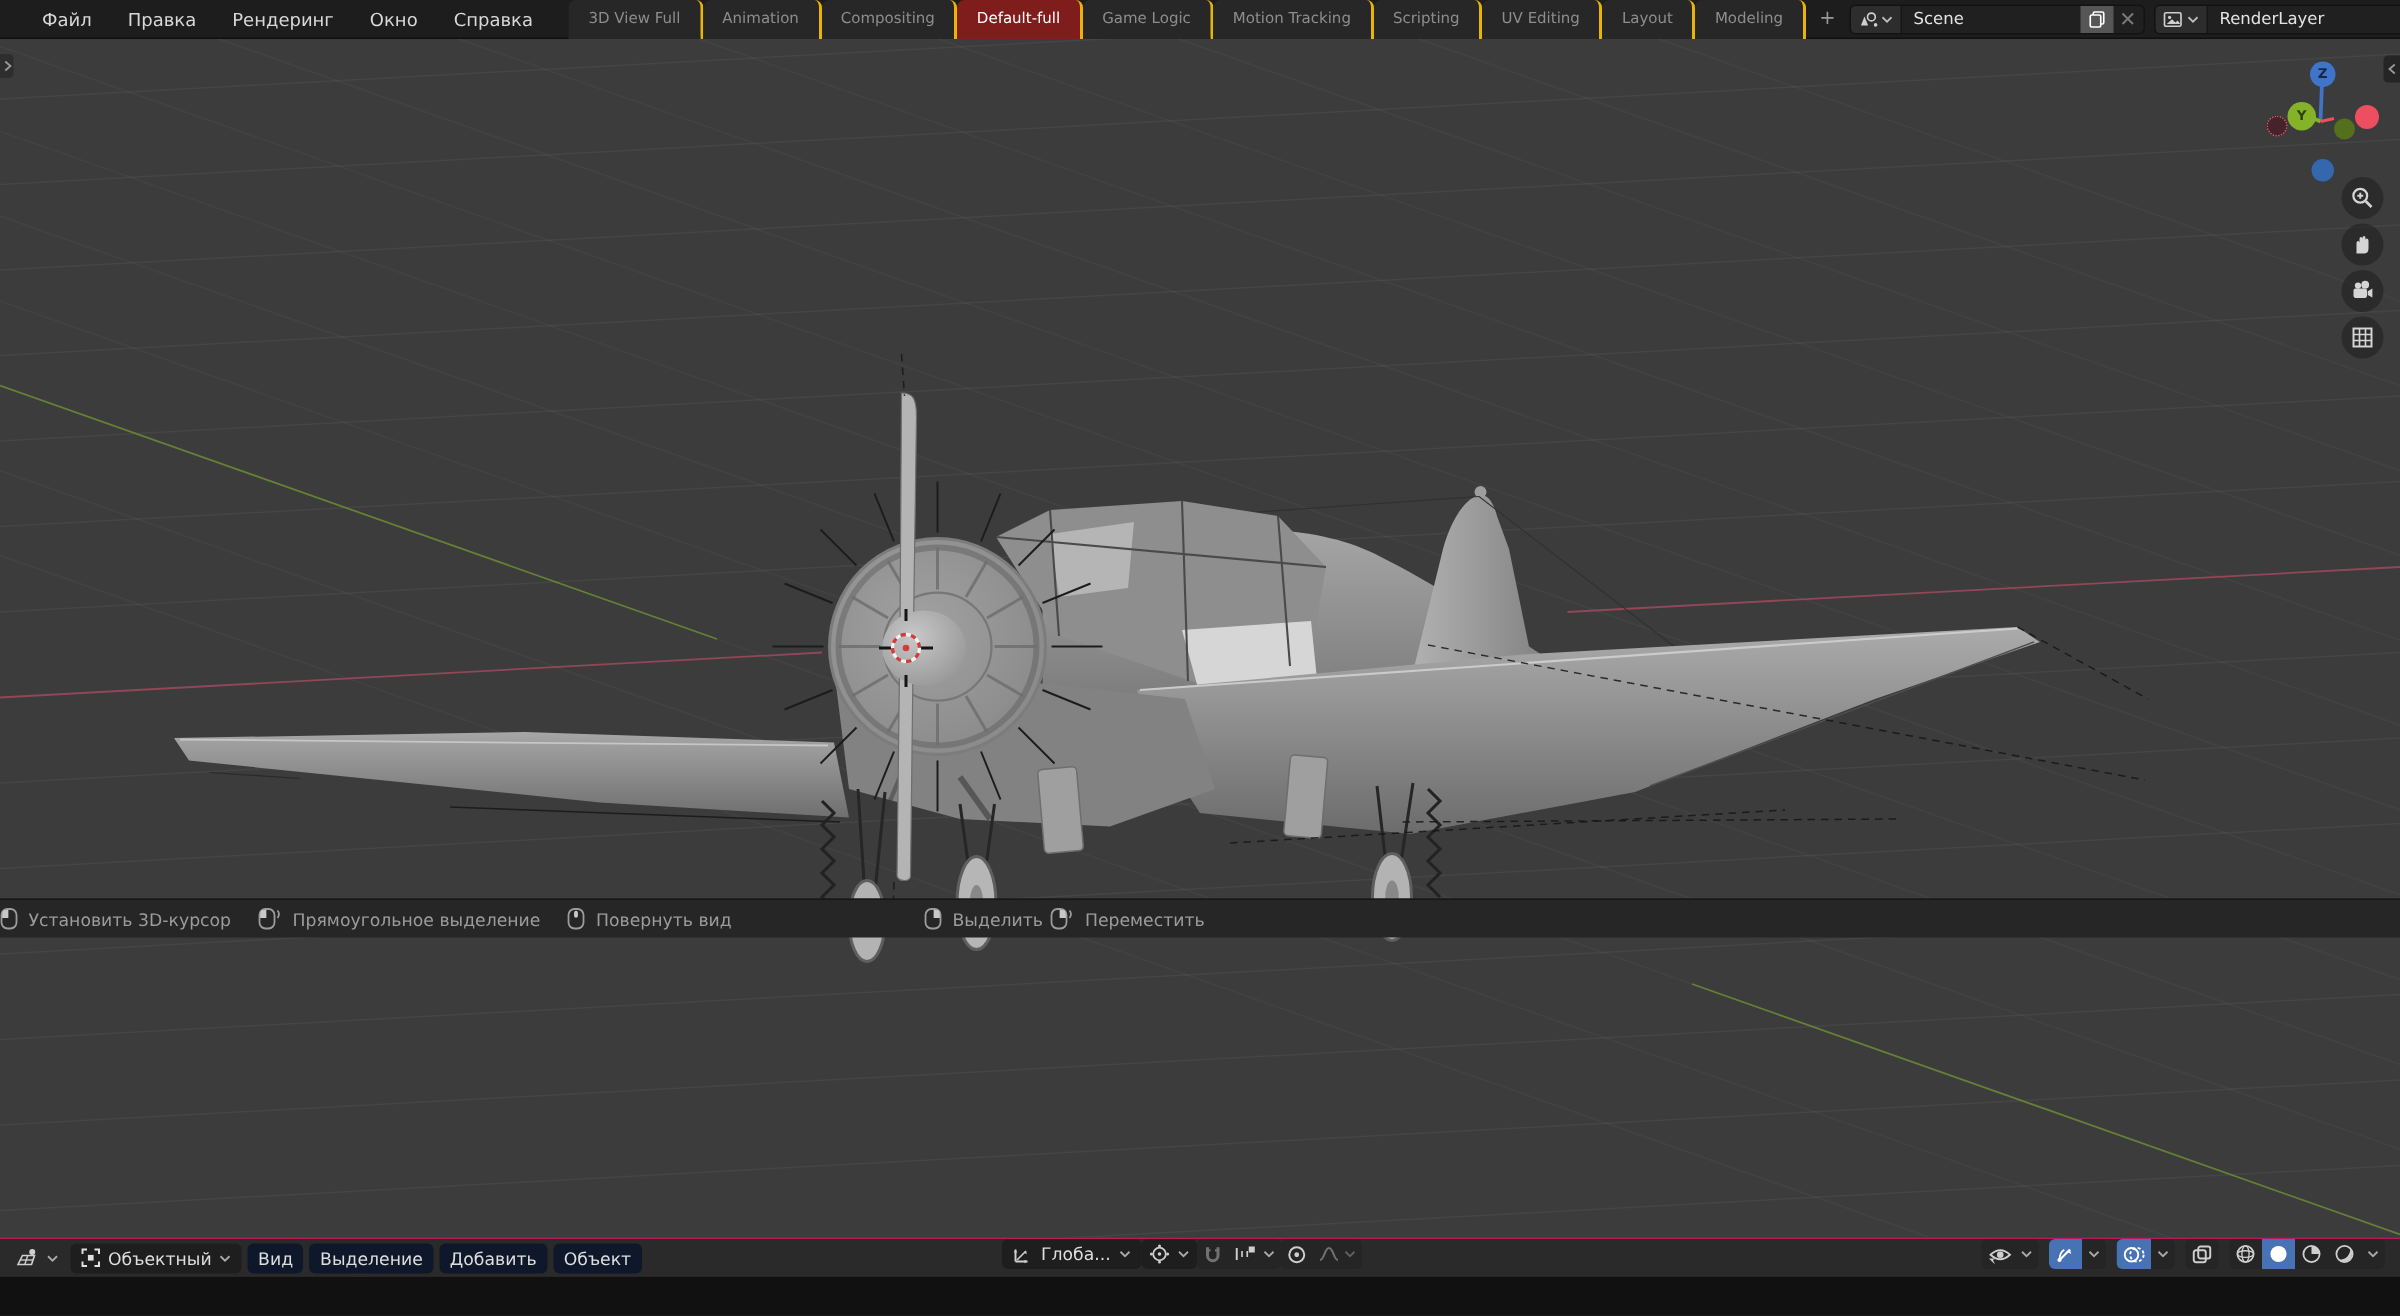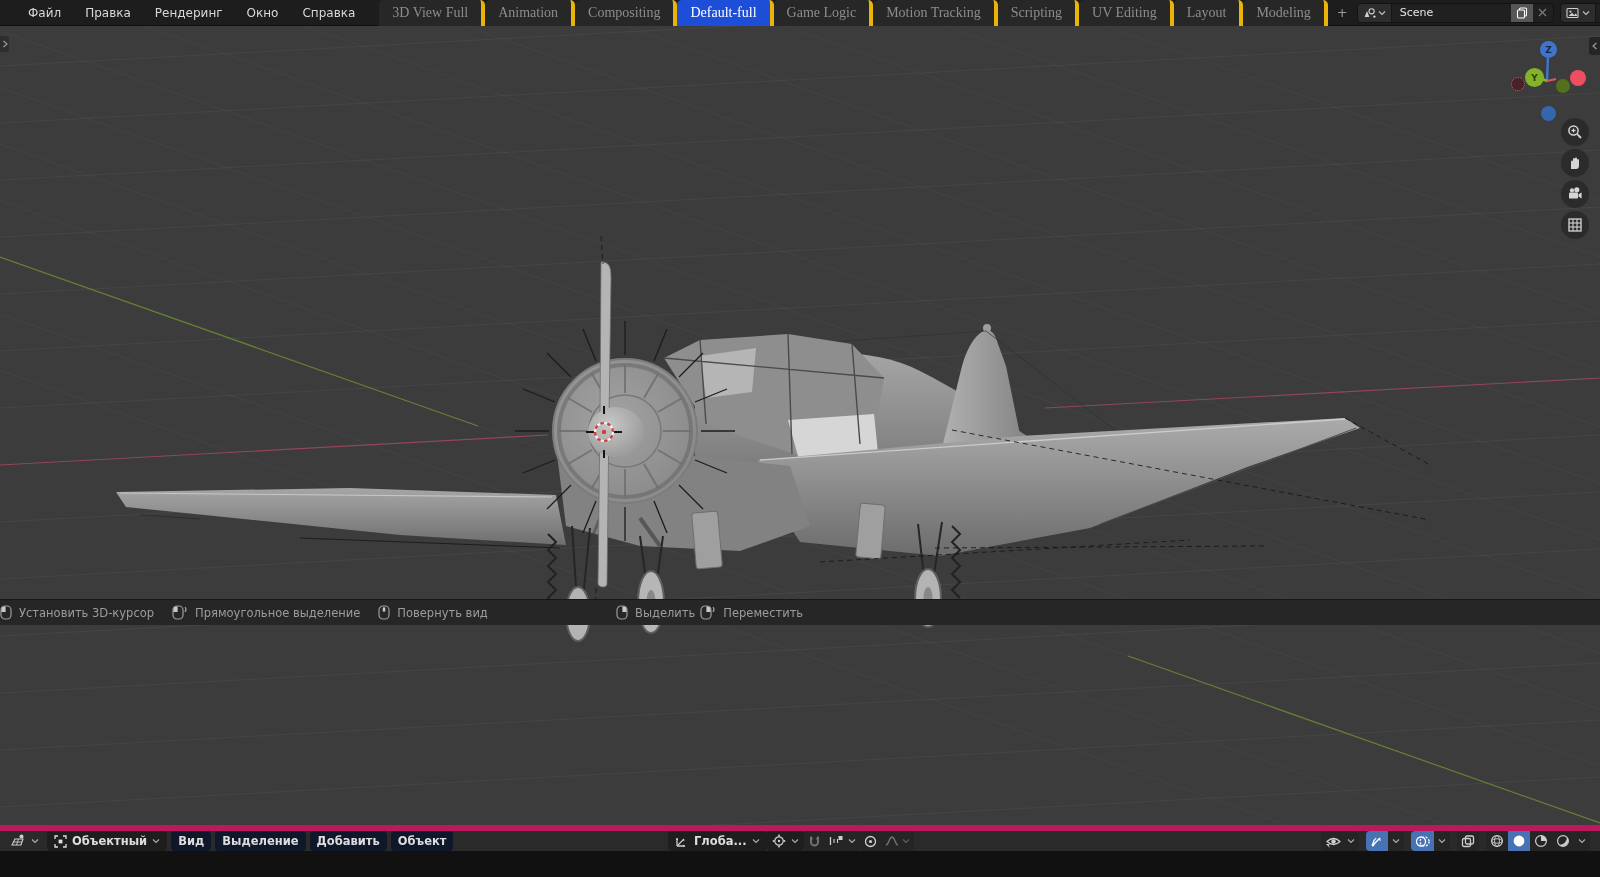--- a/index.html
+++ b/index.html
@@ -6,23 +6,23 @@
   html,body { width:1600px; height:877px; overflow:hidden; background:#111;
     font-family:"DejaVu Sans","Liberation Sans",sans-serif; }
   .app { position:relative; width:1600px; height:625px; background:var(--viewport-bg,#3c3c3c); }
 
   
   .topbar { position:absolute; top:0; left:0; right:0; height:26px; background:var(--topbar-bg,#1d1d1d);
     display:flex; align-items:center; border-bottom:1px solid #101010; z-index:30; }
   .logo { width:18px; height:16px; margin:0 8px 0 8px; }
   .menu-item { color:#d8d8d8; font-size:12px; padding:0 12px; height:26px; line-height:26px; cursor:default; }
   .tabs { display:flex; align-items:flex-end; height:26px; margin-left:12px; }
-  .tab { height:26px; line-height:26px; padding:0 13px; font-size:14px; color:#8d8d8d;
-    background:#272727; border-right:4px solid #eab308; border-radius:5px 5px 0 0; white-space:nowrap;font-family:Liberation Serif, serif; }
-  .tab.active { background:#1d4ed8; color:#ffffff; }
+  .tab { height:26px; line-height:26px; padding:0 13px; font-size:10px; color:#8d8d8d;
+    background:#272727; border-right:2px solid #eab308; border-radius:5px 5px 0 0; white-space:nowrap; }
+  .tab.active { background:#7f1d1d; color:#ffffff; }
   .tab-add { color:#9a9a9a; font-size:13px; padding:0 9px; line-height:26px; }
   .tb-right { margin-left:auto; display:flex; gap:6px; margin-right:8px; }
   .id-block { display:flex; align-items:center; height:20px; background:#202020; border:1px solid #131313;
     border-radius:4px; overflow:hidden; }
   .id-iconbox { display:flex; align-items:center; gap:2px; background:#2d2d2d; height:100%; padding:0 5px; border-right:1px solid #161616; }
   .id-value { color:#e4e4e4; font-size:11px; padding:0 8px; flex:1; white-space:nowrap; }
   .id-btn { width:22px; height:100%; display:flex; align-items:center; justify-content:center; background:#565656; }
   .id-x { width:20px; height:100%; display:flex; align-items:center; justify-content:center; color:#777; }
   .scene-block { width:197px; } .rl-block { width:192px; }
 
@@ -42,21 +42,21 @@
   
   .gizmo { position:absolute; left:1500px; top:4px; width:95px; height:95px; }
   .gz { position:absolute; border-radius:50%; display:flex; align-items:center; justify-content:center;
     font-size:9px; font-weight:bold; }
   .nav-col { position:absolute; right:11px; top:92px; display:flex; flex-direction:column; gap:3px; }
   .nav-btn { width:28px; height:28px; border-radius:50%; background:rgba(22,22,22,.45);
     display:flex; align-items:center; justify-content:center; }
 
   
   .vp-header { position:absolute; left:0; right:0; bottom:0; height:26px; background:var(--header-bg,#2a2a2a);
-    border-top:6px solid #be185d; display:flex; z-index:20;font-weight:bold; }
+    border-top:1px solid #be185d; display:flex; z-index:20; }
   .h-left { display:flex; align-items:center; gap:4px; padding-left:6px; }
   .pill { height:20px; display:flex; align-items:center; gap:5px; padding:0 7px; border-radius:4px;
     color:#dedede; font-size:11.5px; white-space:nowrap; }
   .pill.dark { background:#1e1e1e; }
   .pill.btnish { background:#0f172a; }
   .seg-group { height:20px; display:flex; align-items:center; background:#252525; border-radius:4px; overflow:hidden; }
   .seg { height:20px; display:flex; align-items:center; justify-content:center; padding:0 4px; color:#cfcfcf; }
   .seg.on { background:var(--accent,#4772b3); color:#fff; }
   .seg.dim { opacity:.45; }
   .h-center { position:absolute; left:668px; display:flex; align-items:center; gap:0; }

